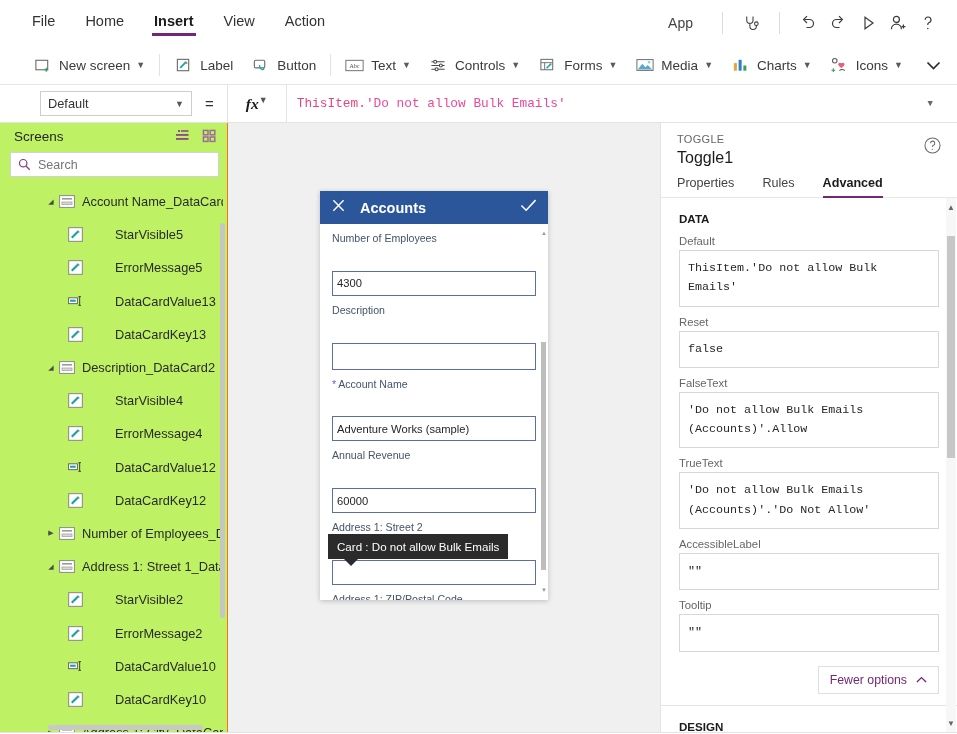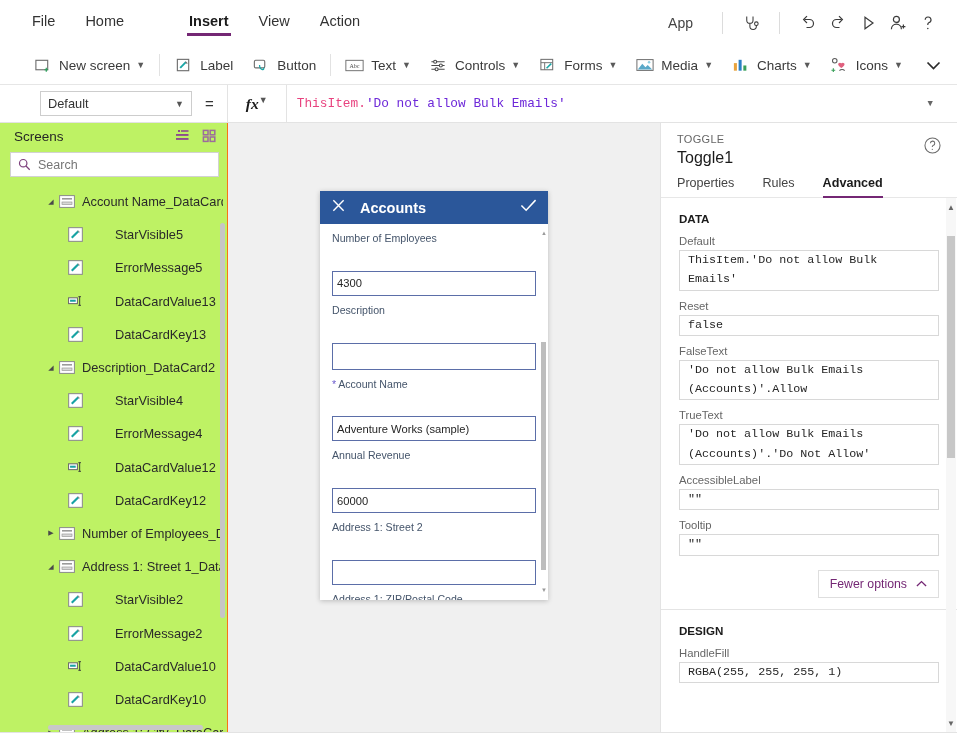--- a/index.html
+++ b/index.html
@@ -7,21 +7,21 @@
     width:957px;height:734px;overflow:hidden;
     font-family:"Liberation Sans", sans-serif;
     background:#ffffff;color:#333;
     -webkit-font-smoothing:antialiased;
   }
   #app{position:relative;width:957px;height:610px;background:#fff;}
 
   
   .menubar{height:46px;display:flex;align-items:center;padding-left:30px;background:#fff;position:relative;}
   .menu-item{font-size:14.5px;color:#333;margin-right:26px;padding:4px 2px 9px;cursor:pointer;position:relative;white-space:nowrap;}
-  .menu-item.active{font-weight:bold;color:#1b1b1b;margin-left:35px;}
+  .menu-item.active{font-weight:bold;color:#1b1b1b;}
   .menu-item.active:after{content:"";position:absolute;left:0;right:0;bottom:2px;height:2.5px;background:#742774;}
   .menubar-right{margin-left:auto;display:flex;align-items:center;padding-right:14px;height:100%;}
   .app-label{font-size:14px;color:#444;margin-right:16px;}
   .mb-sep{width:1px;height:22px;background:#dcdcdc;margin:0 13px;}
   .mb-icon{width:30px;height:30px;display:flex;align-items:center;justify-content:center;cursor:pointer;color:#3b3b3b;}
   .mb-icon svg{display:block;}
 
   
   .ribbon{height:39px;display:flex;align-items:center;background:#fff;border-bottom:1px solid #e6e6e6;padding-left:24px;}
   .rb{display:flex;align-items:center;height:28px;padding:0 9px;cursor:pointer;color:#3a3a3a;font-size:13.5px;white-space:nowrap;}
@@ -91,21 +91,21 @@
   .rp-help{position:absolute;right:16px;top:14px;cursor:pointer;}
   .rp-tabs{display:flex;padding:0 16px;margin-top:9px;border-bottom:1px solid #e7e7e7;}
   .rp-tab{font-size:12.6px;color:#444;margin-right:28px;padding-bottom:7px;cursor:pointer;position:relative;}
   .rp-tab.active{font-weight:bold;color:#1b1b1b;}
   .rp-tab.active:after{content:"";position:absolute;left:0;right:0;bottom:-1px;height:2.5px;background:#742774;}
   .rp-body{flex:1;overflow:hidden;position:relative;}
   .sec{padding:0 18px;}
   .sec-t{font-size:11.6px;font-weight:bold;color:#1b1b1b;margin:14px 0 10px;}
   .prop{margin-bottom:9px;}
   .prop .pl{font-size:11.3px;color:#666;margin-bottom:3px;}
-  .prop .pv{border:1px solid #d8d8d8;background:#fff;padding:0 8px;font-family:"Liberation Mono", monospace;font-size:11.7px;color:#262626;line-height:1.65;white-space:pre-wrap;}
+  .prop .pv{border:1px solid #d8d8d8;background:#fff;padding:8px 8px;font-family:"Liberation Mono", monospace;font-size:11.7px;color:#262626;line-height:1.65;white-space:pre-wrap;}
   .fewer-wrap{display:flex;justify-content:flex-end;padding:5px 18px 11px;}
   .fewer{border:1px solid #dedede;background:#fff;color:#742774;font-size:12.3px;padding:6px 11px;display:flex;align-items:center;gap:9px;cursor:pointer;font-family:inherit;}
   .rp-divider{height:1px;background:#e4e4e4;}
   .rp-scroll{position:absolute;right:1px;top:0;bottom:0;width:10px;background:#f7f7f7;}
   .rp-scroll .thumb{position:absolute;left:1px;width:8px;top:38px;height:222px;background:#c7c7c7;}
   .rp-scroll .arw{position:absolute;left:0;width:10px;height:14px;display:flex;align-items:center;justify-content:center;color:#666;font-size:8px;cursor:pointer;}
   .rp-scroll .arw.up{top:2px;} .rp-scroll .arw.dn{bottom:2px;}
 
   
   .status{height:40px;border-top:1px solid #e3e3e3;display:flex;align-items:center;background:#fff;}
@@ -115,21 +115,21 @@
   
   .fbar{height:38px;display:flex;align-items:center;background:#fff;border-bottom:1px solid #e3e3e3;padding:0 10px;}
   .fb-select{width:152px;height:25px;border:1px solid #cdcdcd;display:flex;align-items:center;padding:0 7px;font-size:12.8px;color:#333;margin-left:30px;cursor:pointer;background:#fff;}
   .fb-select .cv{margin-left:auto;font-size:9px;color:#555;}
   .fb-eq{margin:0 13px;font-size:15px;color:#333;}
   .fb-sep{width:1px;height:38px;background:#e3e3e3;}
   .fb-fx{width:58px;display:flex;align-items:flex-start;justify-content:center;cursor:pointer;}
   .fb-fx .fx{font-family:"Liberation Serif", serif;font-style:italic;font-weight:bold;font-size:15.5px;color:#1b1b1b;}
   .fb-fx .cv{font-size:9px;color:#555;}
   .fb-input{flex:1;height:38px;border-left:1px solid #e3e3e3;display:flex;align-items:center;padding:0 10px;font-family:"Liberation Mono", monospace;font-size:12.8px;}
-  .fb-tok1{color:#e8437f;} .fb-tok2{color:#6d28d9;}
+  .fb-tok1{color:#e8437f;} .fb-tok2{color:#ec4899;}
   .fb-caret{margin-left:auto;font-size:9px;color:#666;padding-right:4px;cursor:pointer;}
 </style>
 </head>
 <body>
 
 <div id="app">
 
   <div class="menubar">
     <div class="menu-item">File</div>
     <div class="menu-item">Home</div>
@@ -583,20 +583,21 @@
               <span class="hnd h-bm"></span>
               <span class="hnd h-br"></span>
             </div>
             <div class="tgswitch">
               <span class="knob"></span>
             </div>
             <div class="tgtext">Allow</div>
             <div class="tgcaret"></div>
           </div>
 
+          <div class="tooltip">Card : Do not allow Bulk Emails</div>
 
           <div class="ph-scroll">
             <span class="arup">▲</span>
             <span class="thumb"></span>
             <span class="ardn">▼</span>
           </div>
         </div>
       </div>
     </div>
 

